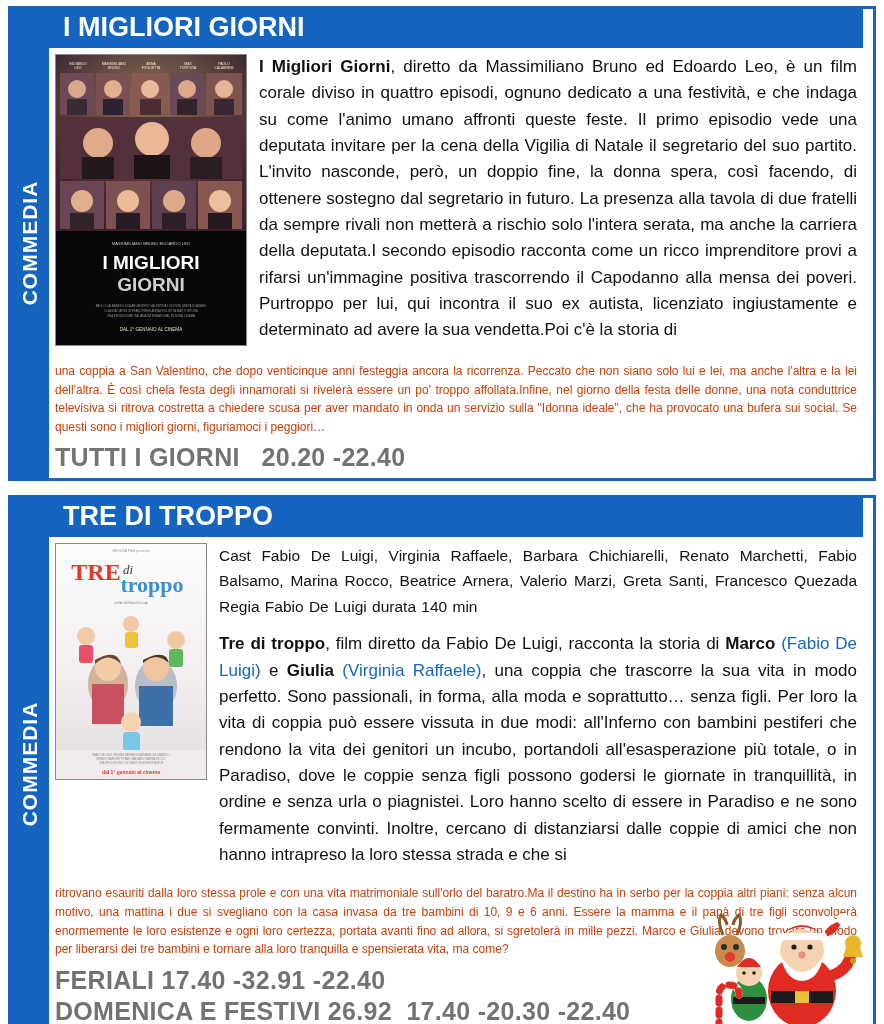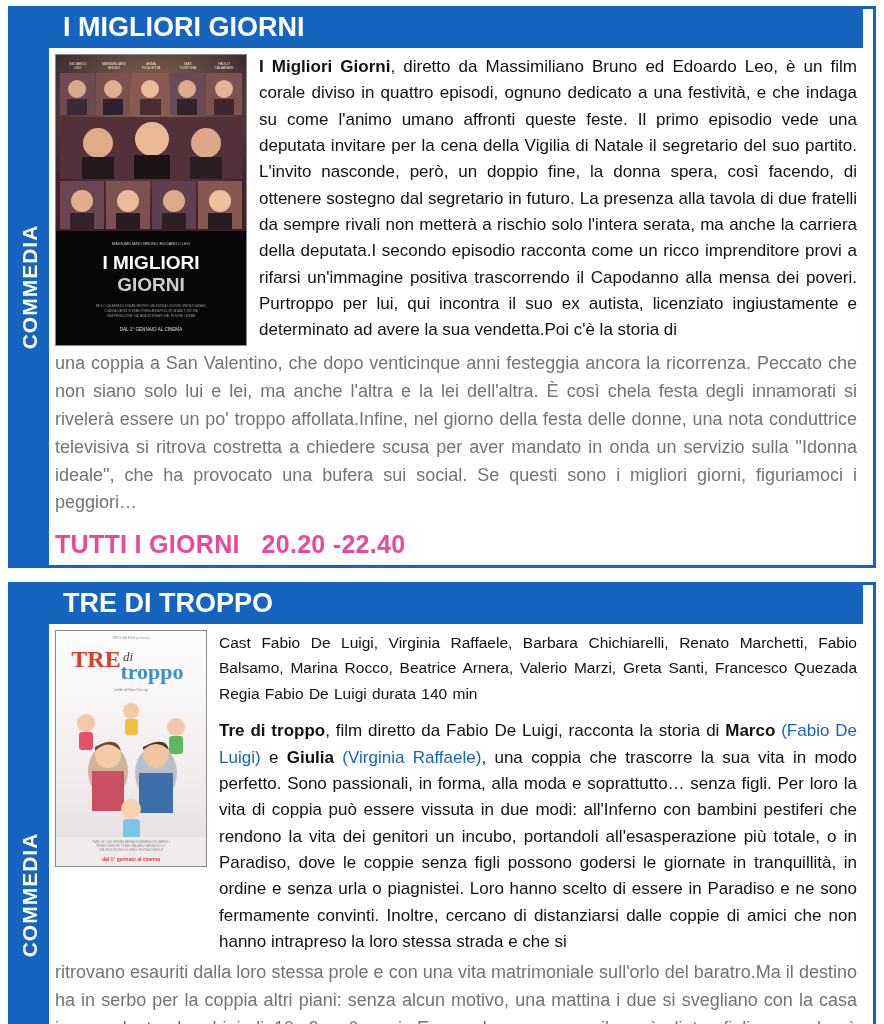--- a/index.html
+++ b/index.html
@@ -97,33 +97,33 @@
     font-size: 17px;
     line-height: 1.55;
     color: #111;
     text-align: justify;
   }
   .synopsis b { font-weight: bold; }
   .synopsis .hl { color: #1565c0; font-weight: normal; }
 
   
   .synopsis-wrap {
-    font-size: 18px;
+    font-size: 12px;
     line-height: 1.55;
+    color: #c2410c;
+    text-align: justify;
+    margin-top: 16px;
+  }
+
+  .showtimes {
     color: #737373;
-    text-align: justify;
-    margin-top: 4px;
-  }
-
-  .showtimes {
-    color: #ec4899;
     font-weight: bold;
     font-size: 25px;
     letter-spacing: 0.3px;
-    margin-top: 12px;
+    margin-top: 6px;
     line-height: 1.25;
   }
   .showtimes .st-line { display: block; white-space: pre; }
 
   .santa {
     position: absolute;
     right: 6px;
     bottom: 2px;
     width: 170px;
     height: 130px;

